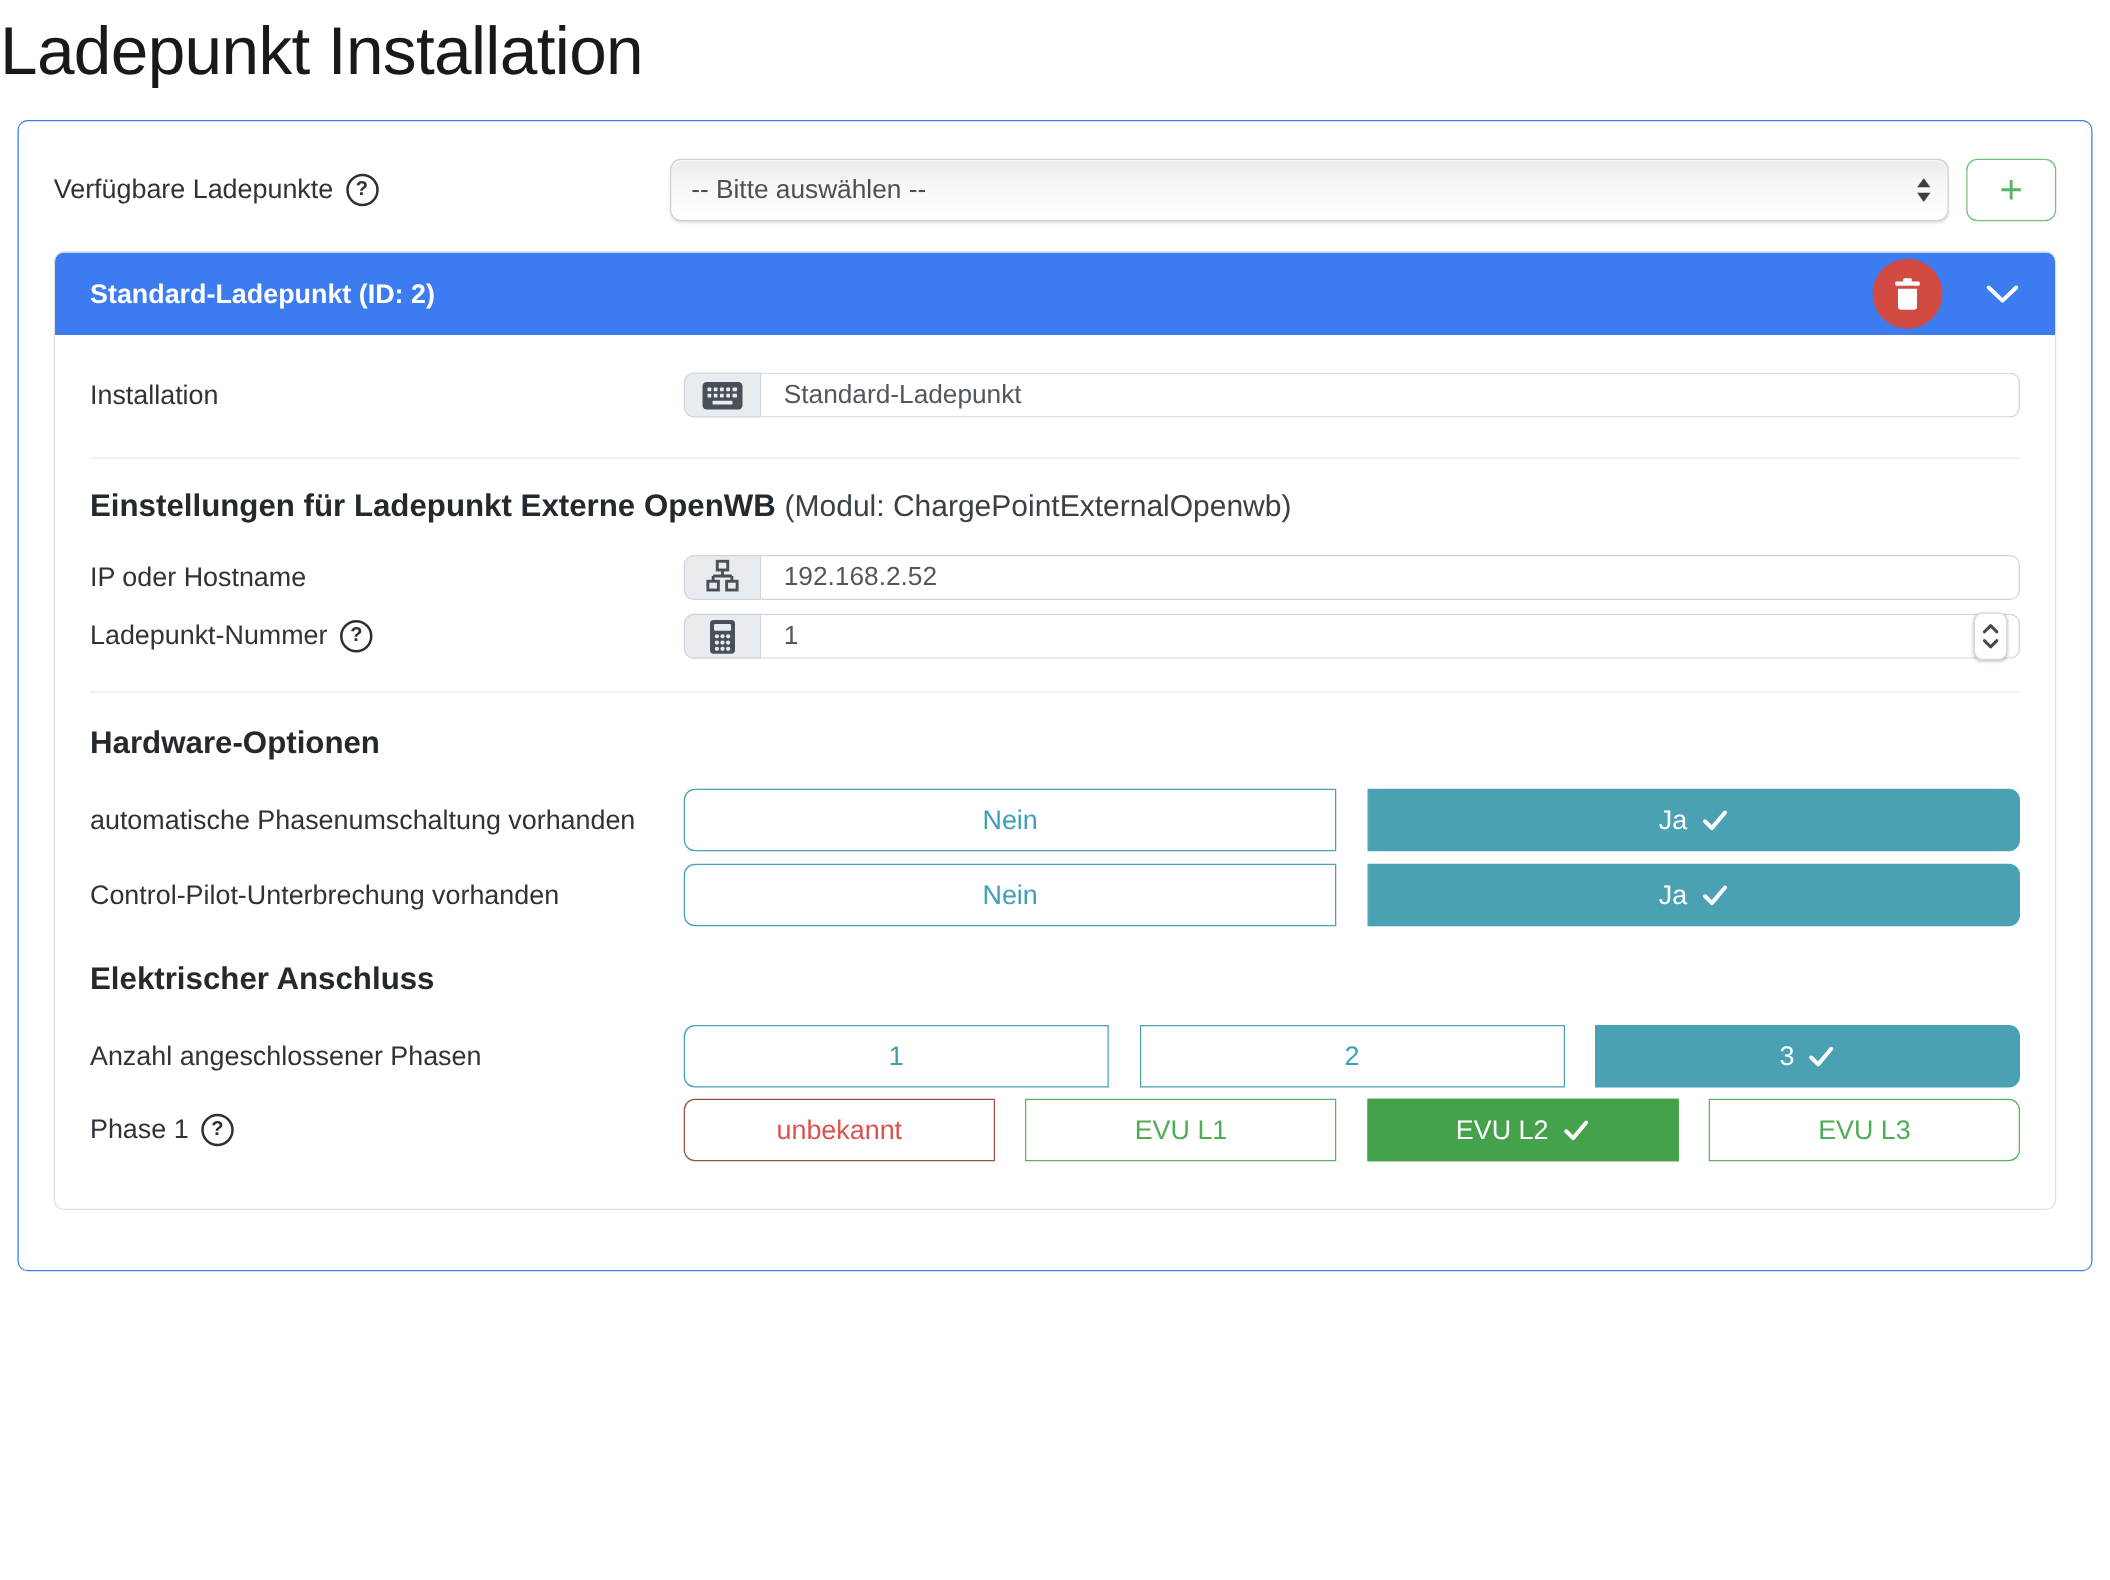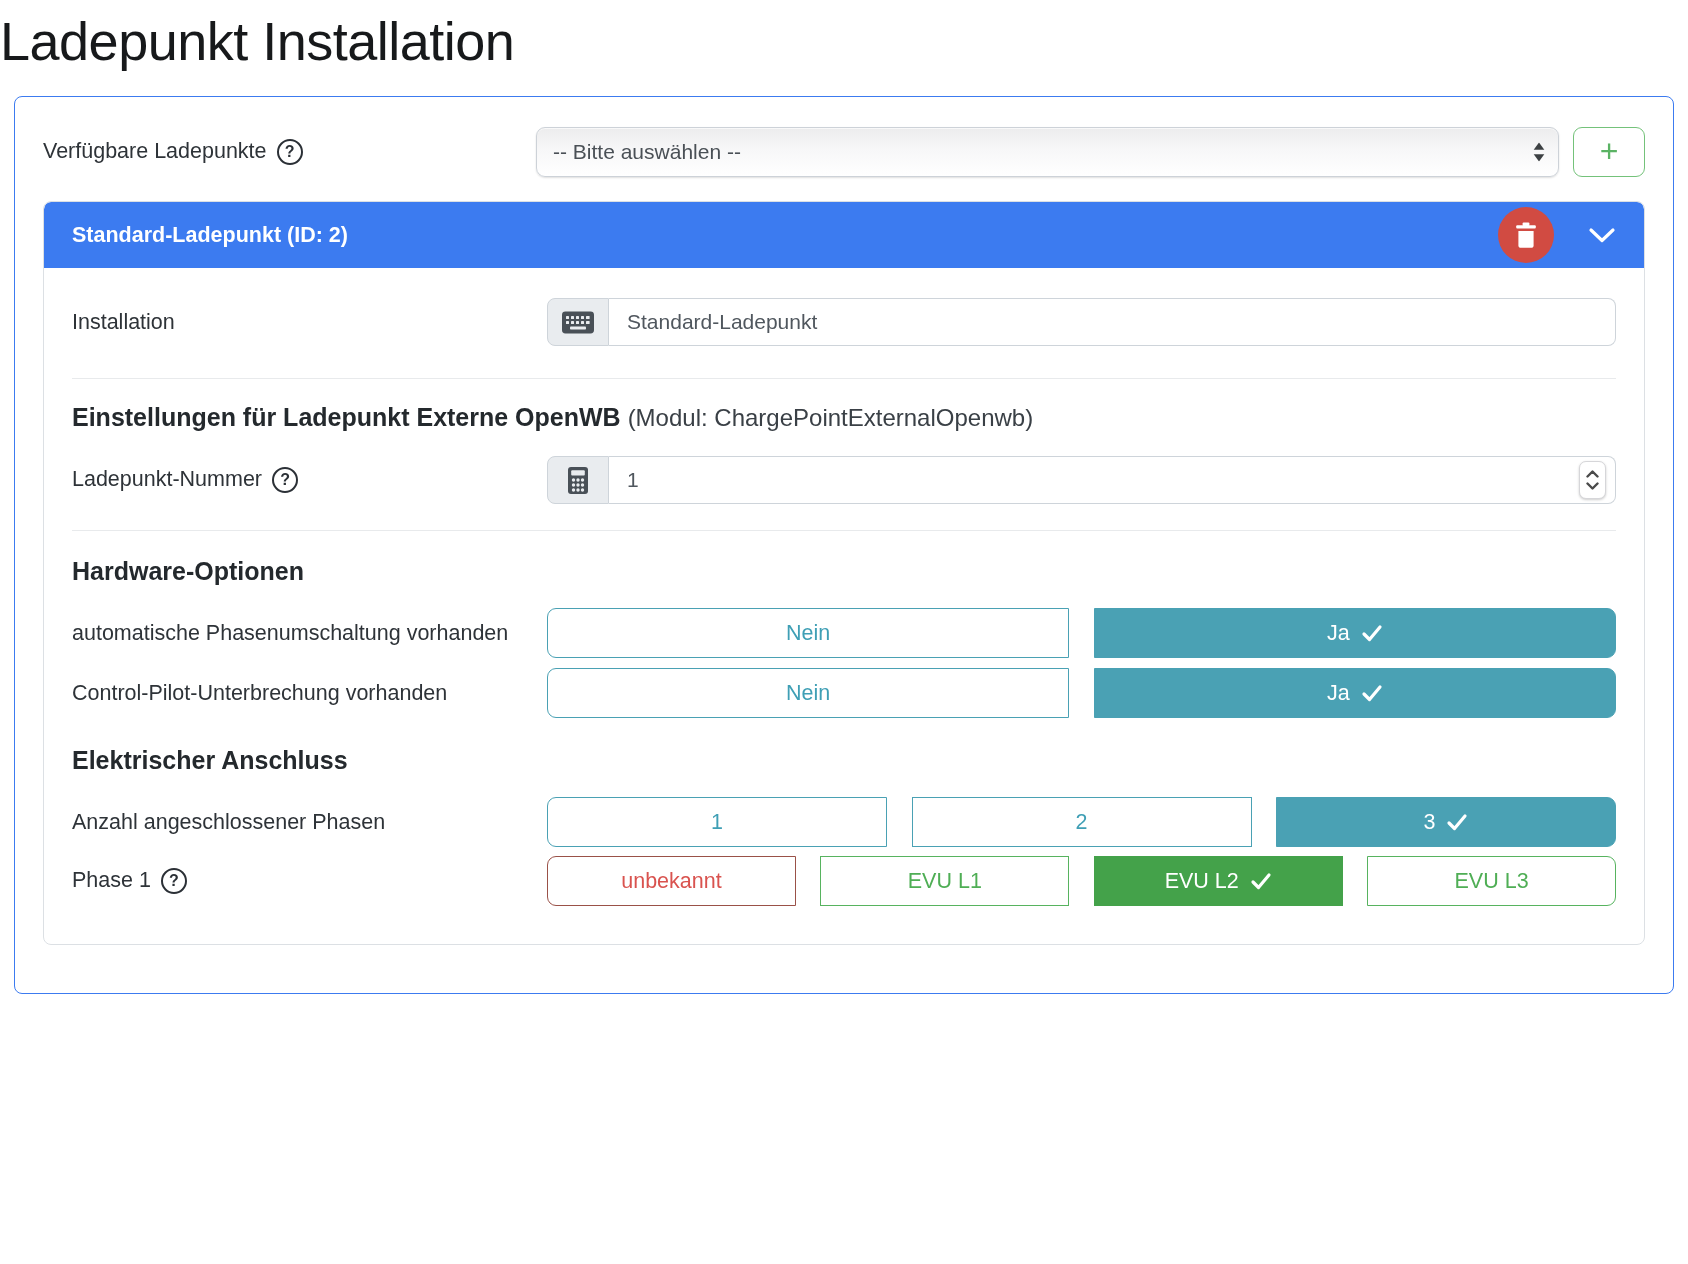--- a/index.html
+++ b/index.html
@@ -72,21 +72,21 @@
     display:flex; align-items:center; justify-content:center; cursor:pointer;
     font-family:inherit; padding-bottom:4px;
   }
   
   .btn-trash {
     width:56px; height:56px; border-radius:50%; border:none; cursor:pointer;
     background:#d14b42; display:flex; align-items:center; justify-content:center;
     padding:0;
   }
   
-  .input-group { display:flex; height:48px; flex:1; position:relative; }
+  .input-group { display:flex; height:36px; flex:1; position:relative; }
   .ig-prepend {
     width:62px; flex-shrink:0; background:#e9ecef;
     border:1px solid #ced4da; border-right:1px solid #ced4da;
     border-radius:8px 0 0 8px;
     display:flex; align-items:center; justify-content:center;
   }
   .ig-input {
     flex:1; min-width:0; border:1px solid #ced4da; border-left:none;
     border-radius:0 8px 8px 0; font-size:21px; color:#50575e;
     padding:0 18px; outline:none; background:#fff; font-family:inherit;
@@ -207,20 +207,41 @@
         </div>
 
 
         <hr class="divider div-1">
 
         <h2 class="sect">
           <span>Einstellungen für Ladepunkt Externe OpenWB</span>
           <span class="module">(Modul: ChargePointExternalOpenwb)</span>
         </h2>
 
+        <div class="frow mb11">
+          <div class="flabel flabel-inner">
+            <span>IP oder Hostname</span>
+          </div>
+          <div class="fctrl">
+            <div class="input-group">
+              <span class="ig-prepend">
+                <svg width="30" height="30" viewBox="0 0 30 30" fill="none" stroke="#495057" stroke-width="2.3">
+                  <rect x="10.8" y="2" width="8.4" height="7"></rect>
+                  <line x1="15" y1="9" x2="15" y2="13.8"></line>
+                  <line x1="7.5" y1="13.8" x2="22.5" y2="13.8"></line>
+                  <line x1="7.5" y1="13.8" x2="7.5" y2="18"></line>
+                  <line x1="22.5" y1="13.8" x2="22.5" y2="18"></line>
+                  <rect x="3.3" y="18" width="8.4" height="7"></rect>
+                  <rect x="18.3" y="18" width="8.4" height="7"></rect>
+                </svg>
+              </span>
+              <input class="ig-input" type="text" value="192.168.2.52" style="">
+            </div>
+          </div>
+        </div>
 
         <div class="frow">
           <div class="flabel flabel-inner">
             <span>Ladepunkt-Nummer</span>
             <span class="q-icon">?</span>
           </div>
           <div class="fctrl">
             <div class="input-group">
               <span class="ig-prepend">
                 <svg width="22" height="29" viewBox="0 0 22 29">

